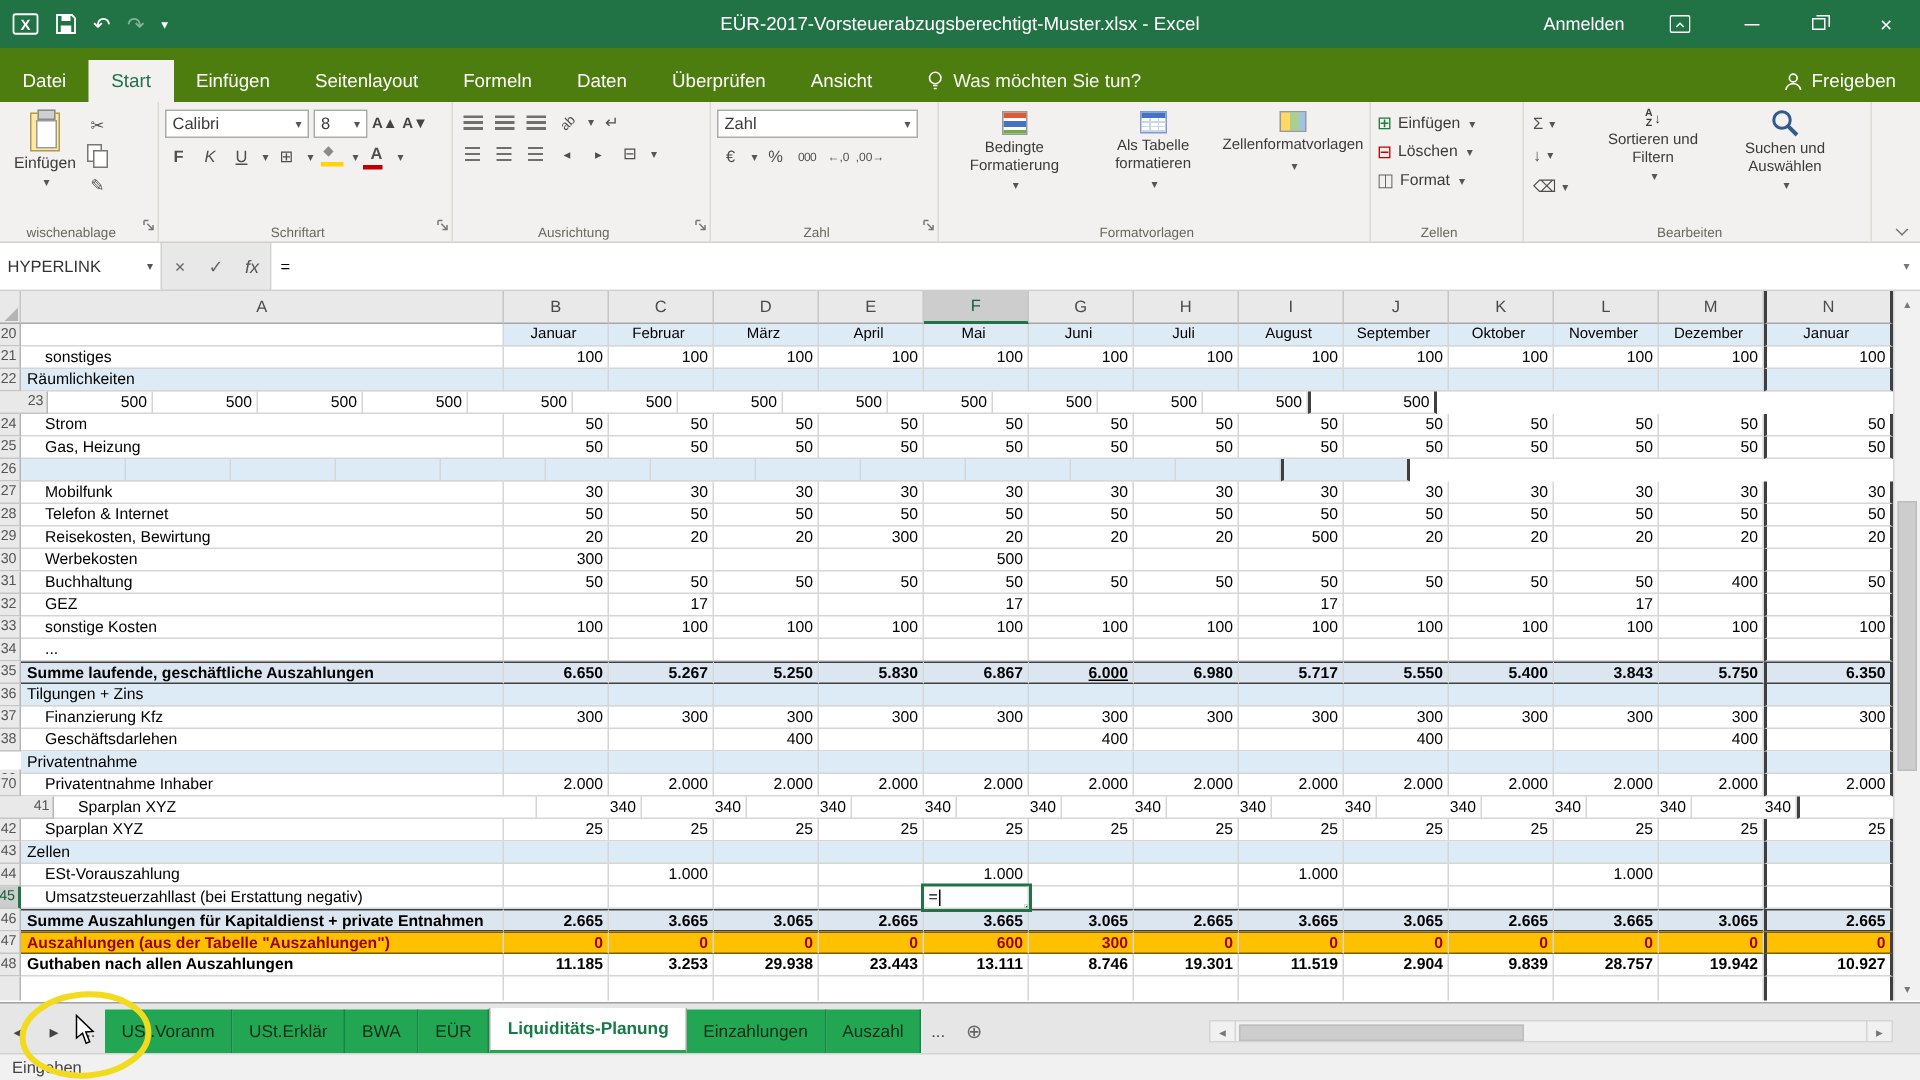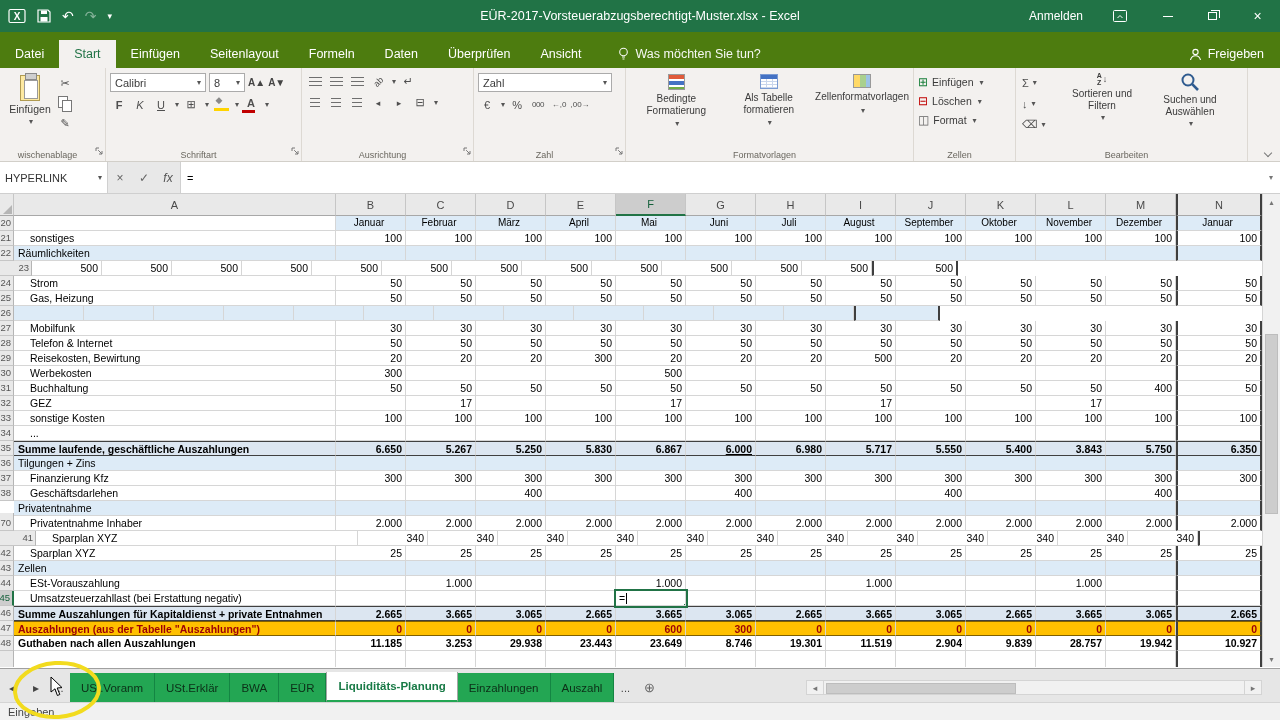--- a/index.html
+++ b/index.html
@@ -922,21 +922,21 @@
         <div class="cell val" style="width: 70px;">0</div>
         <div class="cell val coln" style="width: 86px;">0</div>
       </div>
       <div class="grow boldrow">
         <div class="cell rowhdr" style="width: 14px;">48</div>
         <div class="cell label" style="width: 322px;">Guthaben nach allen Auszahlungen</div>
         <div class="cell val" style="width: 70px;">11.185</div>
         <div class="cell val" style="width: 70px;">3.253</div>
         <div class="cell val" style="width: 70px;">29.938</div>
         <div class="cell val" style="width: 70px;">23.443</div>
-        <div class="cell val" style="width: 70px;">23.649</div>
+        <div class="cell val" style="width: 70px;">13.111</div>
         <div class="cell val" style="width: 70px;">8.746</div>
         <div class="cell val" style="width: 70px;">19.301</div>
         <div class="cell val" style="width: 70px;">11.519</div>
         <div class="cell val" style="width: 70px;">2.904</div>
         <div class="cell val" style="width: 70px;">9.839</div>
         <div class="cell val" style="width: 70px;">28.757</div>
         <div class="cell val" style="width: 70px;">19.942</div>
         <div class="cell val coln" style="width: 86px;">10.927</div>
       </div>
       <div class="grow filler">

